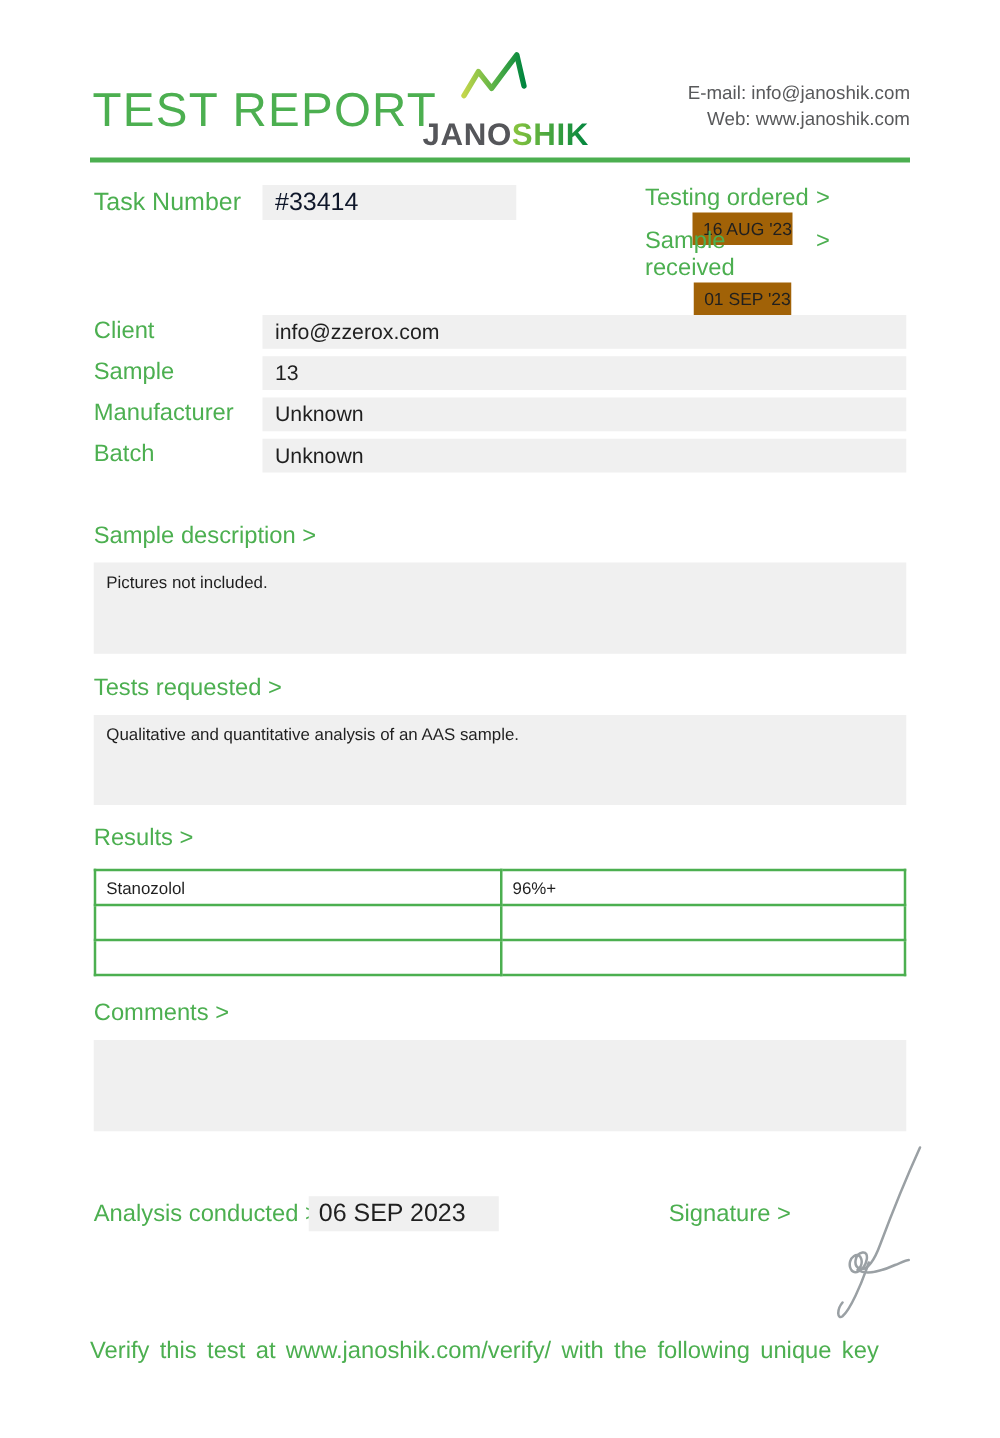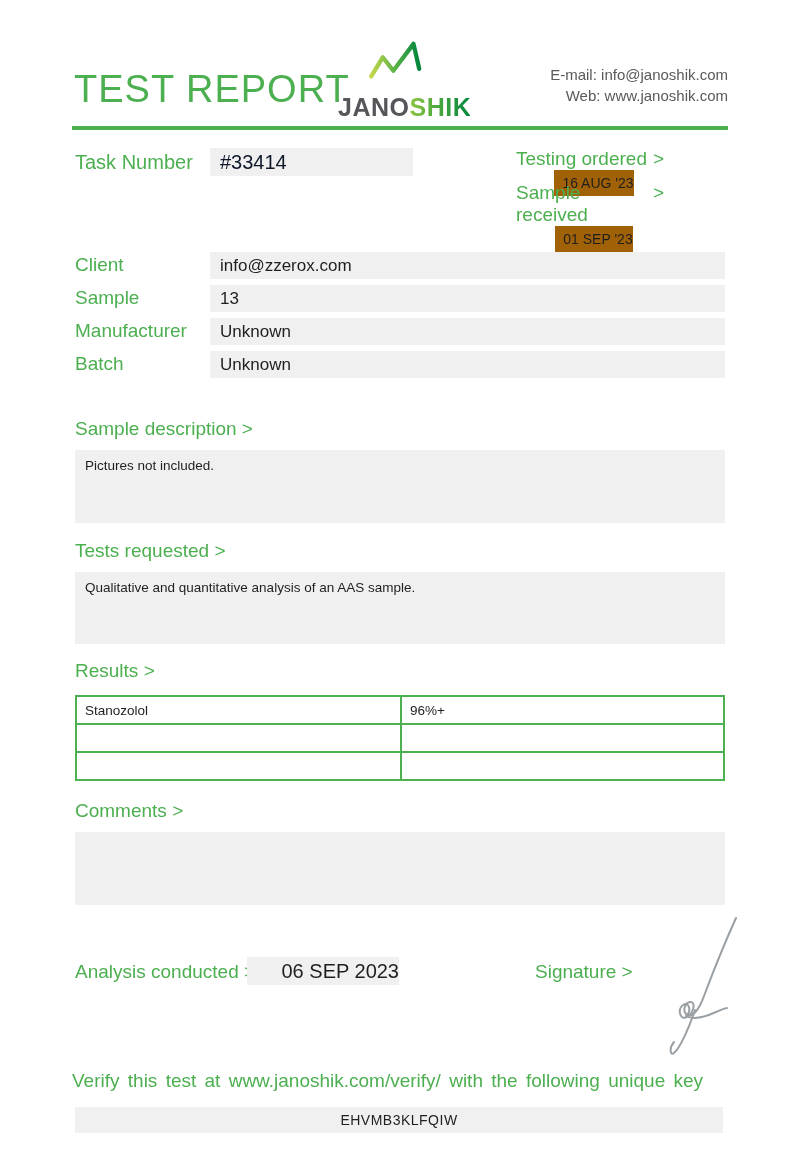--- a/index.html
+++ b/index.html
@@ -36,21 +36,21 @@
   .sec-box { position:absolute; left:75px; width:650px; background:#f0f0f0; font-size:13.5px; color:#1f1f1f; padding:8px 10px; }
 
   
   .res-table { position:absolute; left:75px; top:695px; width:650px; border-collapse:collapse; }
   .res-table td { border:2px solid #4caf50; height:28px; font-size:13.5px; padding:0 0 0 8px; color:#1f1f1f;margin-left:13px; }
   .res-table td.c1 { width:325px; }
 
   
   .analysis-label { position:absolute; left:75px; top:961px; font-size:19px; color:#4caf50; }
   .analysis-value { position:absolute; left:247px; top:957px; width:152px; height:28px; background:#f0f0f0;
-    font-size:20px; line-height:28px; padding-left:8px; color:#1f1f1f;text-align:right; }
+    font-size:20px; line-height:28px; padding-left:8px; color:#1f1f1f; }
   .signature-label { position:absolute; left:535px; top:961px; font-size:19px; color:#4caf50;text-align:center; }
   .signature { position:absolute; left:633px; top:912px; }
 
   .verify-text { position:absolute; left:72px; top:1070px; width:656px; font-size:19px; color:#4caf50; word-spacing:3px; white-space:nowrap; }
   .verify-key { position:absolute; left:75px; top:1107px; width:648px; height:26px; background:#f0f0f0;
     text-align:center; font-size:14px; line-height:26px; color:#1f1f1f; letter-spacing:0.5px; }
 </style>
 </head>
 <body>
 
@@ -151,15 +151,14 @@
   <div class="signature-label">Signature &gt;</div>
 
   <svg class="signature" width="112" height="148" viewBox="0 0 112 148">
     <g fill="none" stroke="#9aa0a4" stroke-width="2" stroke-linecap="round" stroke-linejoin="round">
       <path d="M103,6 C93,28 80,60 71,84 C67,95 61,105 55,103 C49,101 51,91 57,90 C63,89 61,101 54,105 C47,109 44,97 50,93 C56,89 59,99 53,104 C60,108 72,105 83,100 C88,98 92,96 94,96"></path>
       <path d="M62,98 C56,116 47,136 41,141 C37,144 36,136 41,130"></path>
     </g>
   </svg>
 
   <div class="verify-text">Verify this test at www.janoshik.com/verify/ with the following unique key</div>
-  <div class="verify-key">EHVMB3KLFQIW</div>
 
 </div>
 
 </body></html>

